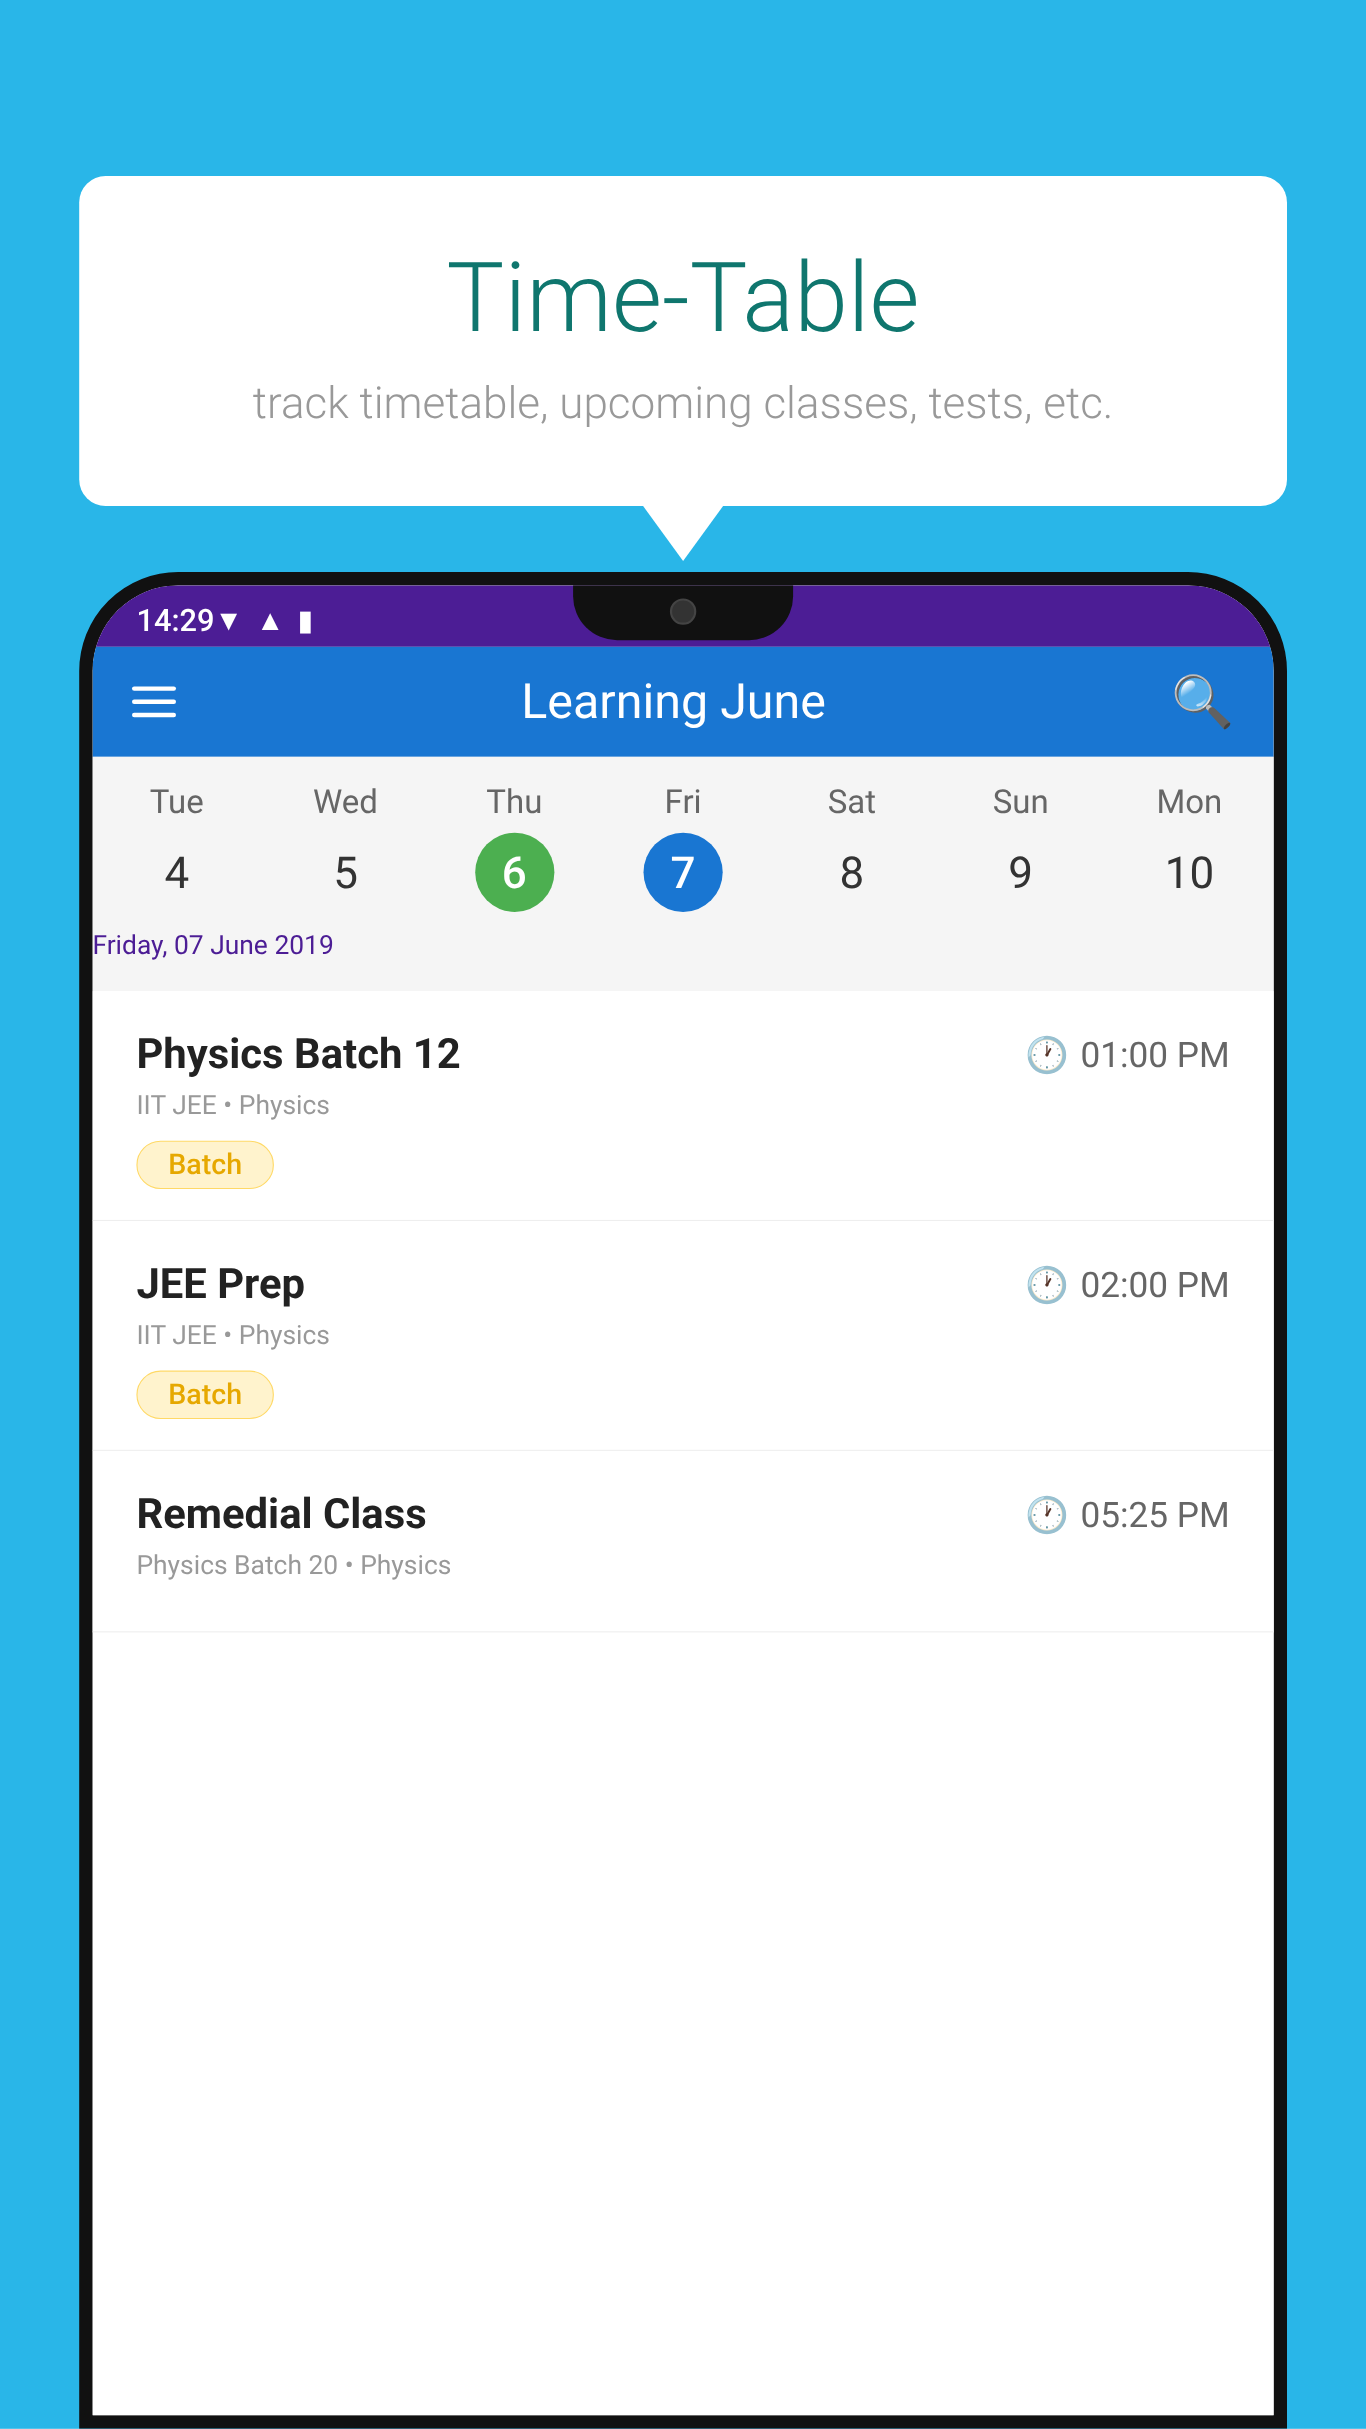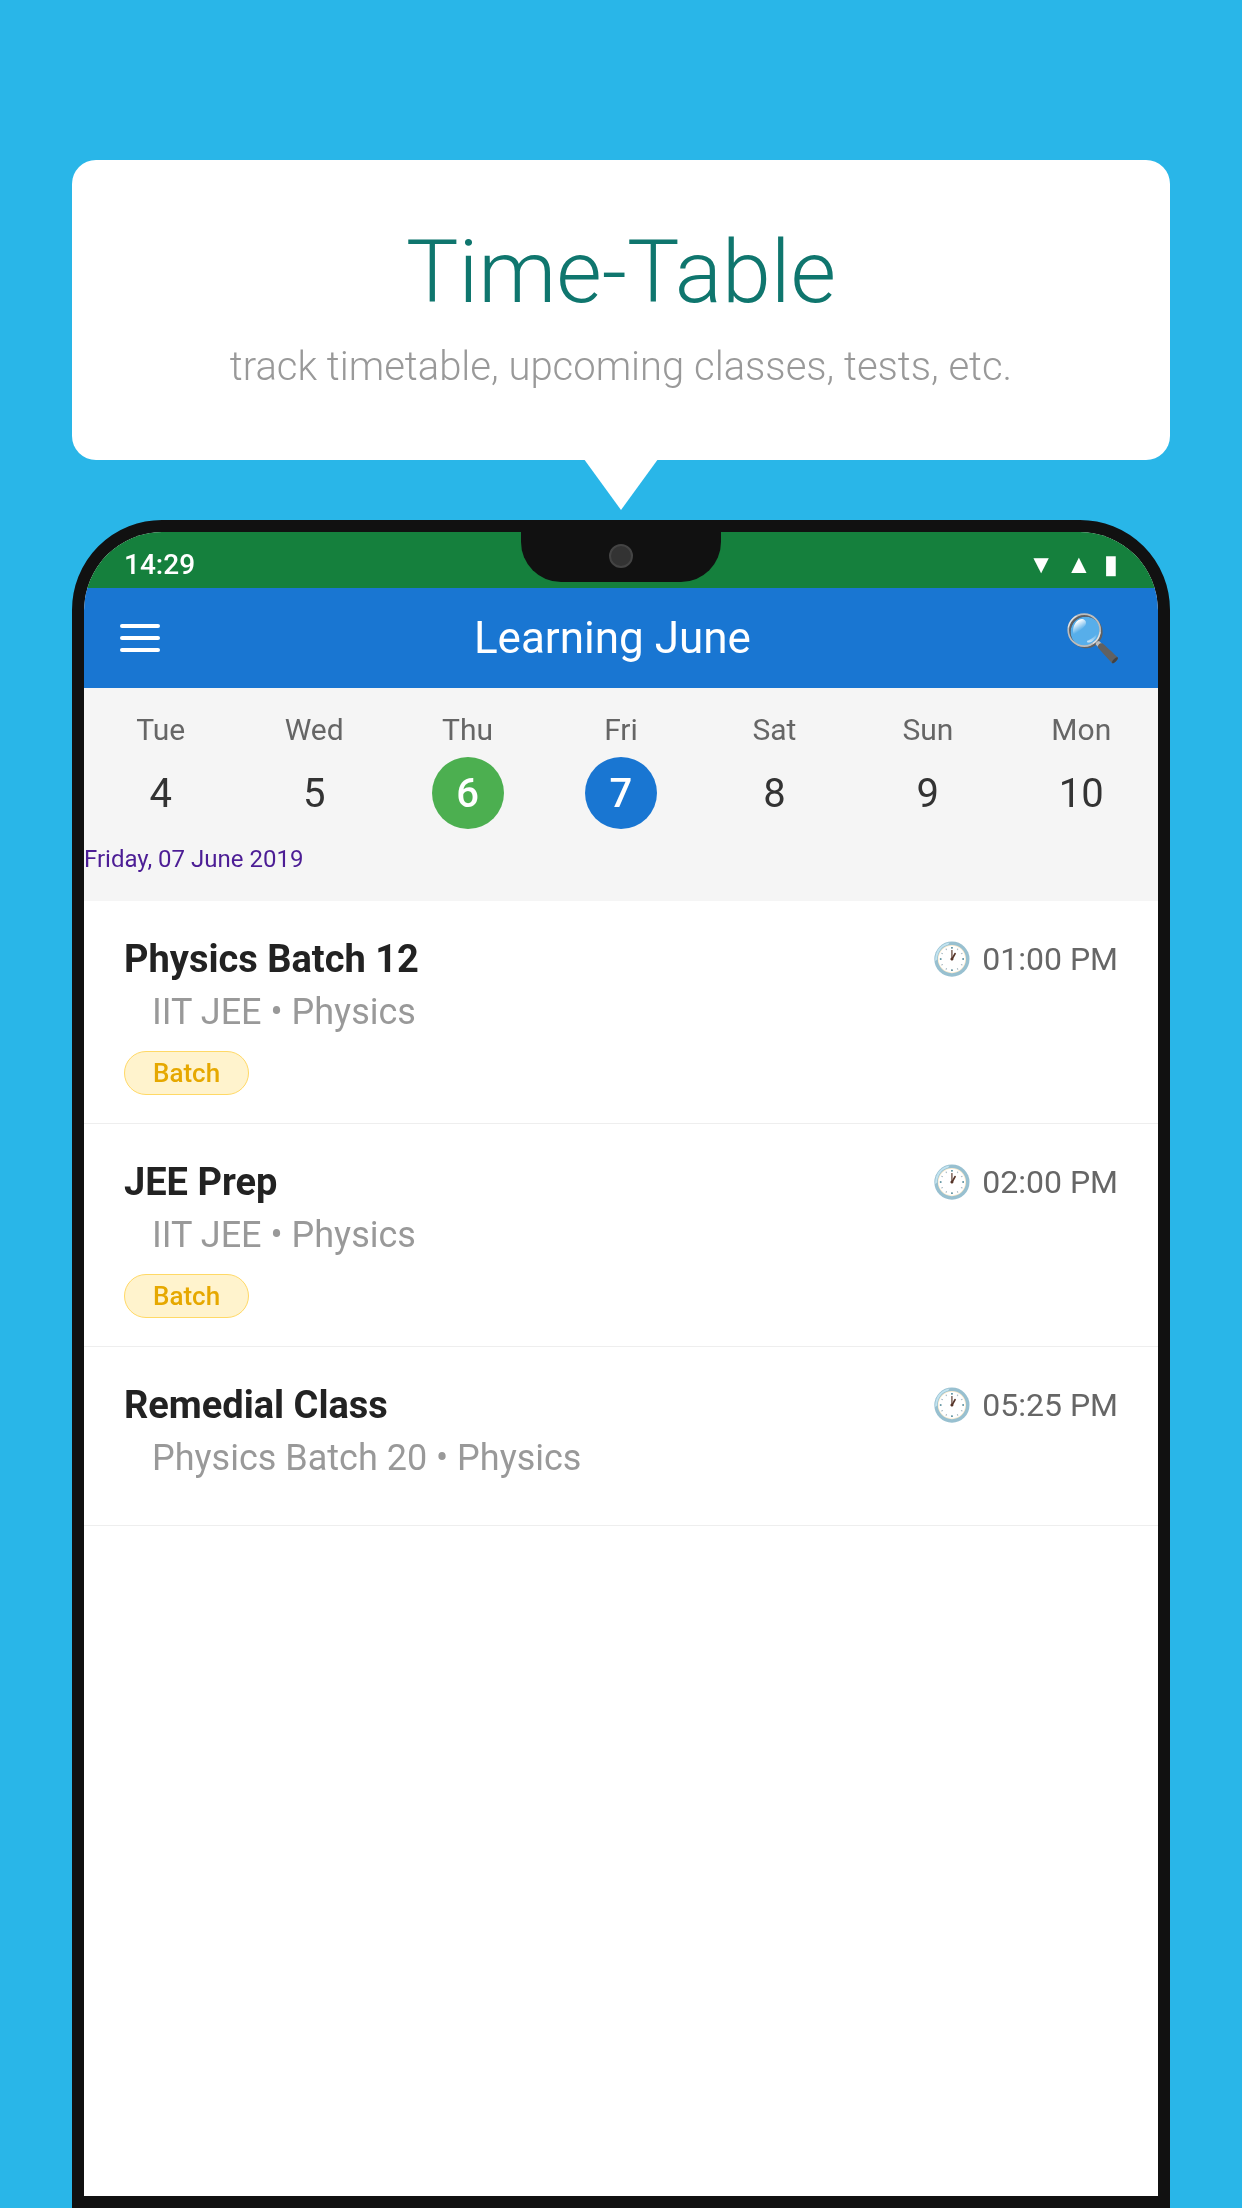--- a/index.html
+++ b/index.html
@@ -85,25 +85,25 @@
       transform: translateX(-50%);
       width: 24px;
       height: 24px;
       background: #333;
       border-radius: 50%;
       border: 2px solid #444;
     }
 
     
     .status-bar {
-      background: #15803d;
+      background: #4c1d95;
       height: 56px;
       display: flex;
       align-items: center;
-      justify-content: space-between;
+      justify-content: flex-start;
       padding: 0 40px;
       padding-top: 8px;
     }
 
     .status-time {
       color: white;
       font-size: 28px;
       font-weight: 500;
     }
 
@@ -247,24 +247,23 @@
       font-size: 32px;
       color: #666;
     }
 
     .clock-icon {
       font-size: 32px;
       color: #888;
     }
 
     .schedule-meta {
-      font-size: 36px;
+      font-size: 24px;
       color: #999;
       margin-bottom: 18px;
-      margin-left: 28px;
     }
 
     .batch-tag {
       display: inline-block;
       background: #FFF3CD;
       color: #E6A800;
       border: 1.5px solid #FFD966;
       border-radius: 30px;
       padding: 6px 28px;
       font-size: 26px;

